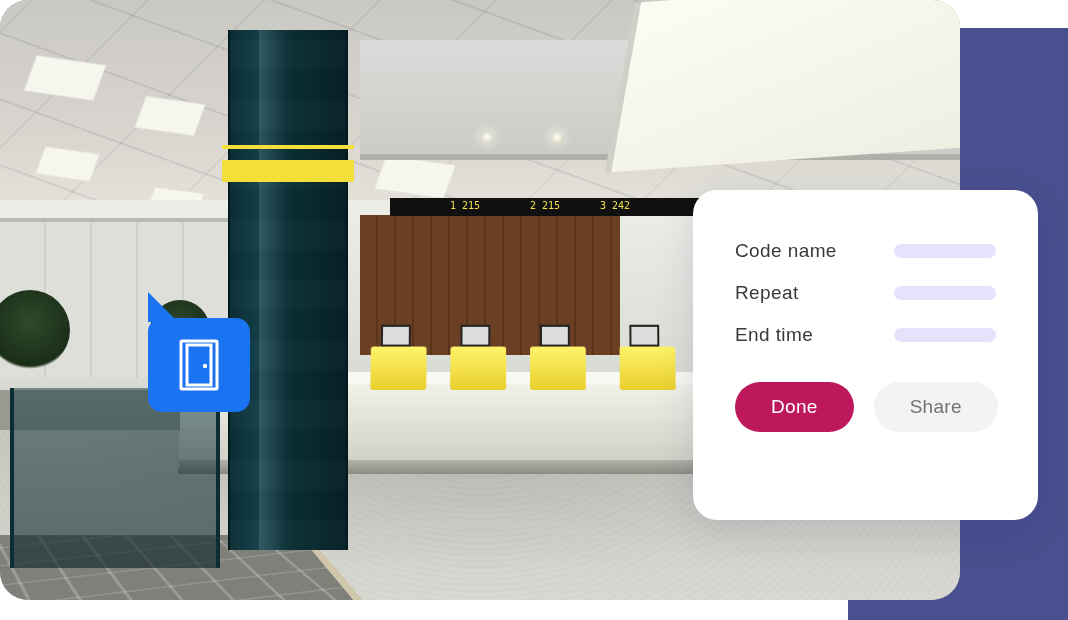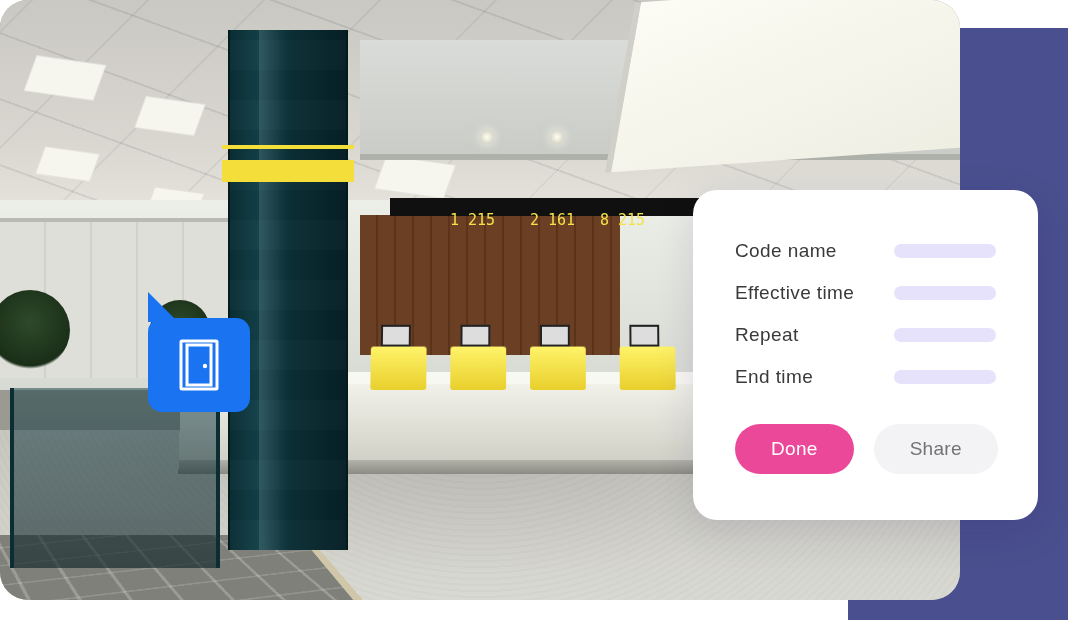--- a/index.html
+++ b/index.html
@@ -106,23 +106,22 @@
   }
   .blacksign {
     position: absolute;
     left: 390px; top: 198px; width: 340px; height: 18px;
     background: #101010;
   }
   .signnum {
     position: absolute;
     top: 2px;
     color: #f3e24a;
-    font-size: 15px;
+    font-size: 10px;
     font-family: monospace;
-    margin-top: 11px;
   }
   
   .plant {
     position: absolute;
     width: 80px; height: 80px;
     background: radial-gradient(circle at 50% 40%, #2d4a2a 0%, #1a2e18 70%, transparent 75%);
     border-radius: 50%;
   }
   
   
@@ -279,21 +278,21 @@
   }
   .btn {
     border: none;
     border-radius: 999px;
     font-size: 19px;
     padding: 14px 36px;
     cursor: pointer;
     letter-spacing: 0.3px;
   }
   .btn-primary {
-    background: #ec4899;
+    background: #be185d;
     color: #ffffff;
   }
   .btn-secondary {
     background: #f3f3f5;
     color: #737373;
   }
 </style>
 </head>
 <body>
 
@@ -317,22 +316,22 @@
       <div class="recessed" style="left:320px;top:86px"></div>
       <div class="recessed" style="left:380px;top:85px"></div>
     </div>
     <div class="big-skylight"></div>
 
     <div class="backwall"></div>
     <div class="cabinets"></div>
     <div class="woodwall"></div>
     <div class="blacksign">
       <span class="signnum" style="left:60px">1 215</span>
-      <span class="signnum" style="left:140px">2 161</span>
-      <span class="signnum" style="left:210px">8 215</span>
+      <span class="signnum" style="left:140px">2 215</span>
+      <span class="signnum" style="left:210px">3 242</span>
     </div>
 
     <div class="plant" style="left:-10px; top:290px"></div>
     <div class="plant" style="left:150px; top:300px; width:60px;height:60px"></div>
 
     <div class="floor"></div>
     <div class="carpet"></div>
 
     <div class="counter">
       <div class="kiosk" style="left:190px"></div>
@@ -359,24 +358,20 @@
         <rect x="8" y="6" width="24" height="40" fill="none" stroke="#ffffff" stroke-width="3"></rect>
         <circle cx="26" cy="27" r="2.2" fill="#ffffff"></circle>
       </svg>
     </div>
   </div>
 
   <div class="card">
     <div class="fields">
       <div class="field-row">
         <span class="field-label">Code name</span>
-        <span class="field-pill"></span>
-      </div>
-      <div class="field-row">
-        <span class="field-label">Effective time</span>
         <span class="field-pill"></span>
       </div>
       <div class="field-row">
         <span class="field-label">Repeat</span>
         <span class="field-pill"></span>
       </div>
       <div class="field-row">
         <span class="field-label">End time</span>
         <span class="field-pill"></span>
       </div>

